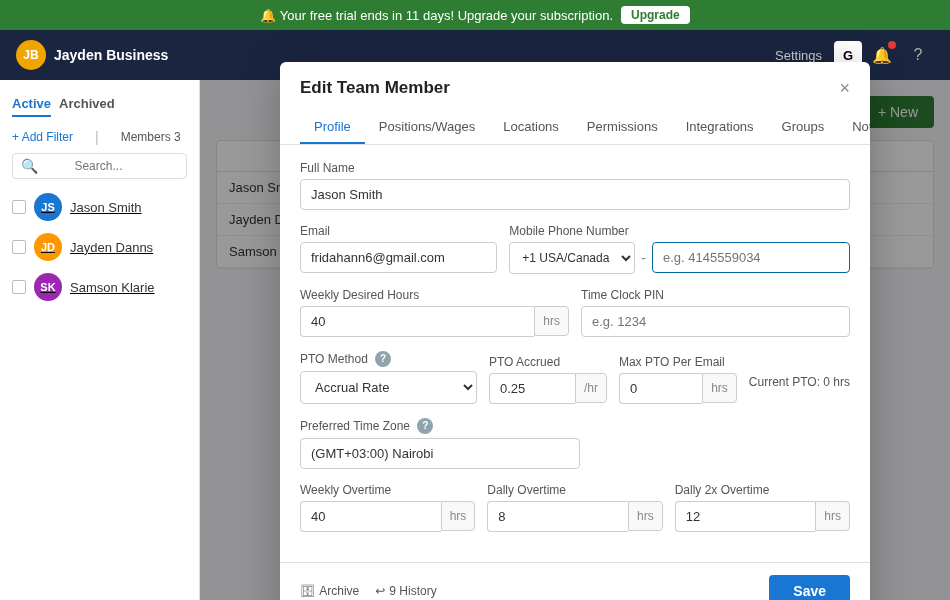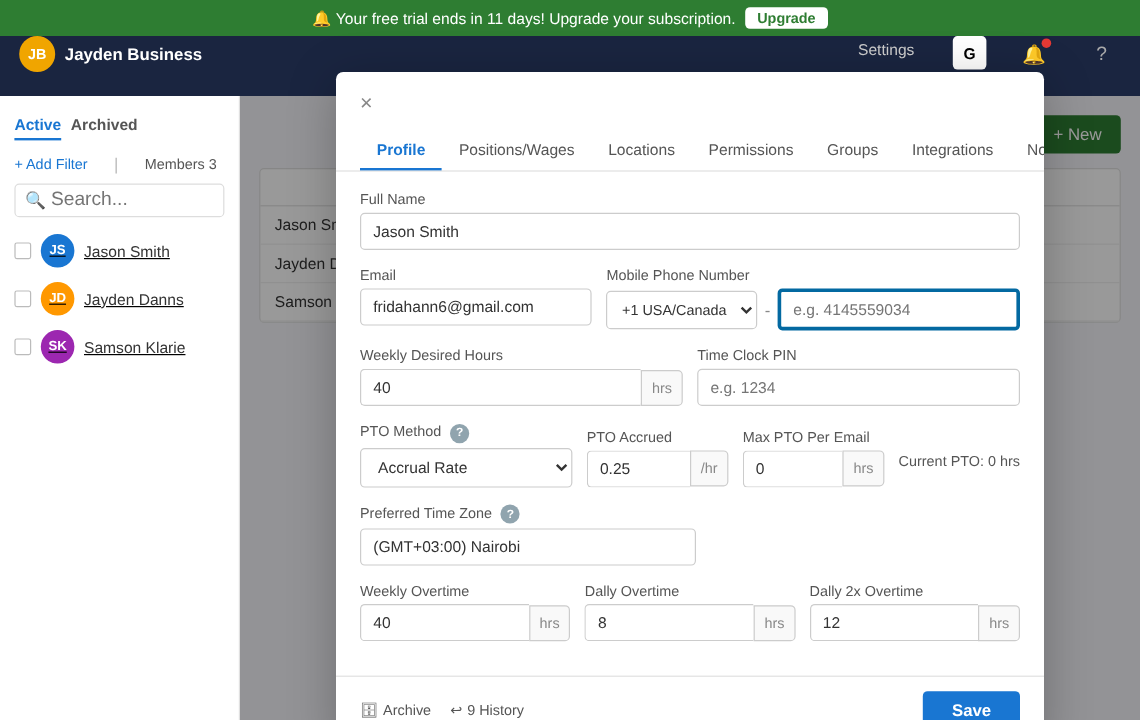--- a/index.html
+++ b/index.html
@@ -26,23 +26,23 @@
       font-size: 12px;
       font-weight: 600;
       cursor: pointer;
     }
 
     
     .top-nav {
       background: #1a2540;
       height: 50px;
       display: flex;
-      align-items: flex-start;
+      align-items: center;
       padding: 0 16px;
-      gap: 24px;
+      gap: 4px;
     }
     .nav-brand {
       display: flex;
       align-items: center;
       gap: 8px;
       color: #fff;
       font-weight: 600;
       font-size: 14px;
     }
     .nav-avatar {
@@ -115,21 +115,21 @@
     .members-badge {
       font-size: 12px; color: #555;
     }
     .search-box {
       display: flex; align-items: center;
       margin: 0 12px 8px;
       border: 1px solid #ddd; border-radius: 4px;
       padding: 4px 8px; gap: 4px;
     }
     .search-box input {
-      border: none; outline: none; font-size: 16px; width: 100%;
+      border: none; outline: none; font-size: 12px; width: 100%; margin-left: 32px;
     }
     .member-list { padding: 0 8px; text-decoration: underline; }
     .member-item {
       display: flex; align-items: center; gap: 8px;
       padding: 6px 4px; border-radius: 4px; cursor: pointer;
     }
     .member-checkbox {
       width: 14px; height: 14px; border: 1px solid #bbb; border-radius: 2px; background: #fff;
     }
     .member-avatar {
@@ -212,21 +212,21 @@
       padding: 0 20px;
       border-bottom: 1px solid #e0e0e0;
       margin-top: 12px;
     }
     .modal-tab {
       padding: 8px 14px; font-size: 13px; cursor: pointer;
       color: #555; border-bottom: 2px solid transparent;
       white-space: nowrap;
     }
     .modal-tab.active {
-      color: #1976d2; border-bottom-color: #1976d2; font-weight: 700;
+      color: #1976d2; border-bottom-color: #1976d2; font-weight: 400;
     }
     .modal-body {
       padding: 16px 20px;
       overflow-y: auto;
       flex: 1;
     }
     .form-group { margin-bottom: 14px; }
     .form-label {
       display: block; font-size: 12px; color: #555; margin-bottom: 4px; font-weight: 500;
     }
@@ -236,21 +236,21 @@
     }
     .form-row { display: flex; gap: 12px; }
     .form-col { flex: 1; }
     .phone-row { display: flex; gap: 4px; align-items: center; }
     .phone-country {
       border: 1px solid #ccc; border-radius: 4px; padding: 7px 8px; font-size: 12px;
       background: #fff; color: #333; min-width: 120px;
     }
     .phone-dash { color: #888; padding: 0 2px; }
     .phone-number {
-      flex: 1; border: 3px solid #0369a1; border-radius: 4px; padding: 7px 10px; font-size: 13px;
+      flex: 1; border: 1px solid #0369a1; border-radius: 4px; padding: 7px 10px; font-size: 13px;
       color: #aaa; outline: none;
     }
     .hrs-group { display: flex; align-items: center; }
     .hrs-group .form-input { border-radius: 4px 0 0 4px; border-right: none; }
     .hrs-suffix {
       border: 1px solid #ccc; border-radius: 0 4px 4px 0;
       padding: 7px 8px; font-size: 12px; color: #888; background: #f9f9f9;
     }
     .per-hr-suffix {
       border: 1px solid #ccc; border-radius: 0 4px 4px 0;
@@ -369,30 +369,31 @@
         <div style="flex:1;font-size:13px;color:#333">Samson Klarie</div>
         <div class="col-role"><span class="role-badge role-employee">Employee</span></div>
         <div class="col-la">12</div>
       </div>
     </div>
 
     <div class="overlay">
       <div class="modal">
 
         <div class="modal-header">
+          <span class="modal-title">Edit Team Member</span>
           <button class="modal-close">×</button>
         </div>
 
         <div class="modal-tabs">
           <div class="modal-tab active">Profile</div>
           <div class="modal-tab">Positions/Wages</div>
           <div class="modal-tab">Locations</div>
           <div class="modal-tab">Permissions</div>
+          <div class="modal-tab">Integrations</div>
           <div class="modal-tab">Groups</div>
-          <div class="modal-tab">Integrations</div>
           <div class="modal-tab">Notes</div>
         </div>
 
         <div class="modal-body">
 
           <div class="form-group">
             <label class="form-label">Full Name</label>
             <input class="form-input" type="text" value="Jason Smith" style="">
           </div>
 

